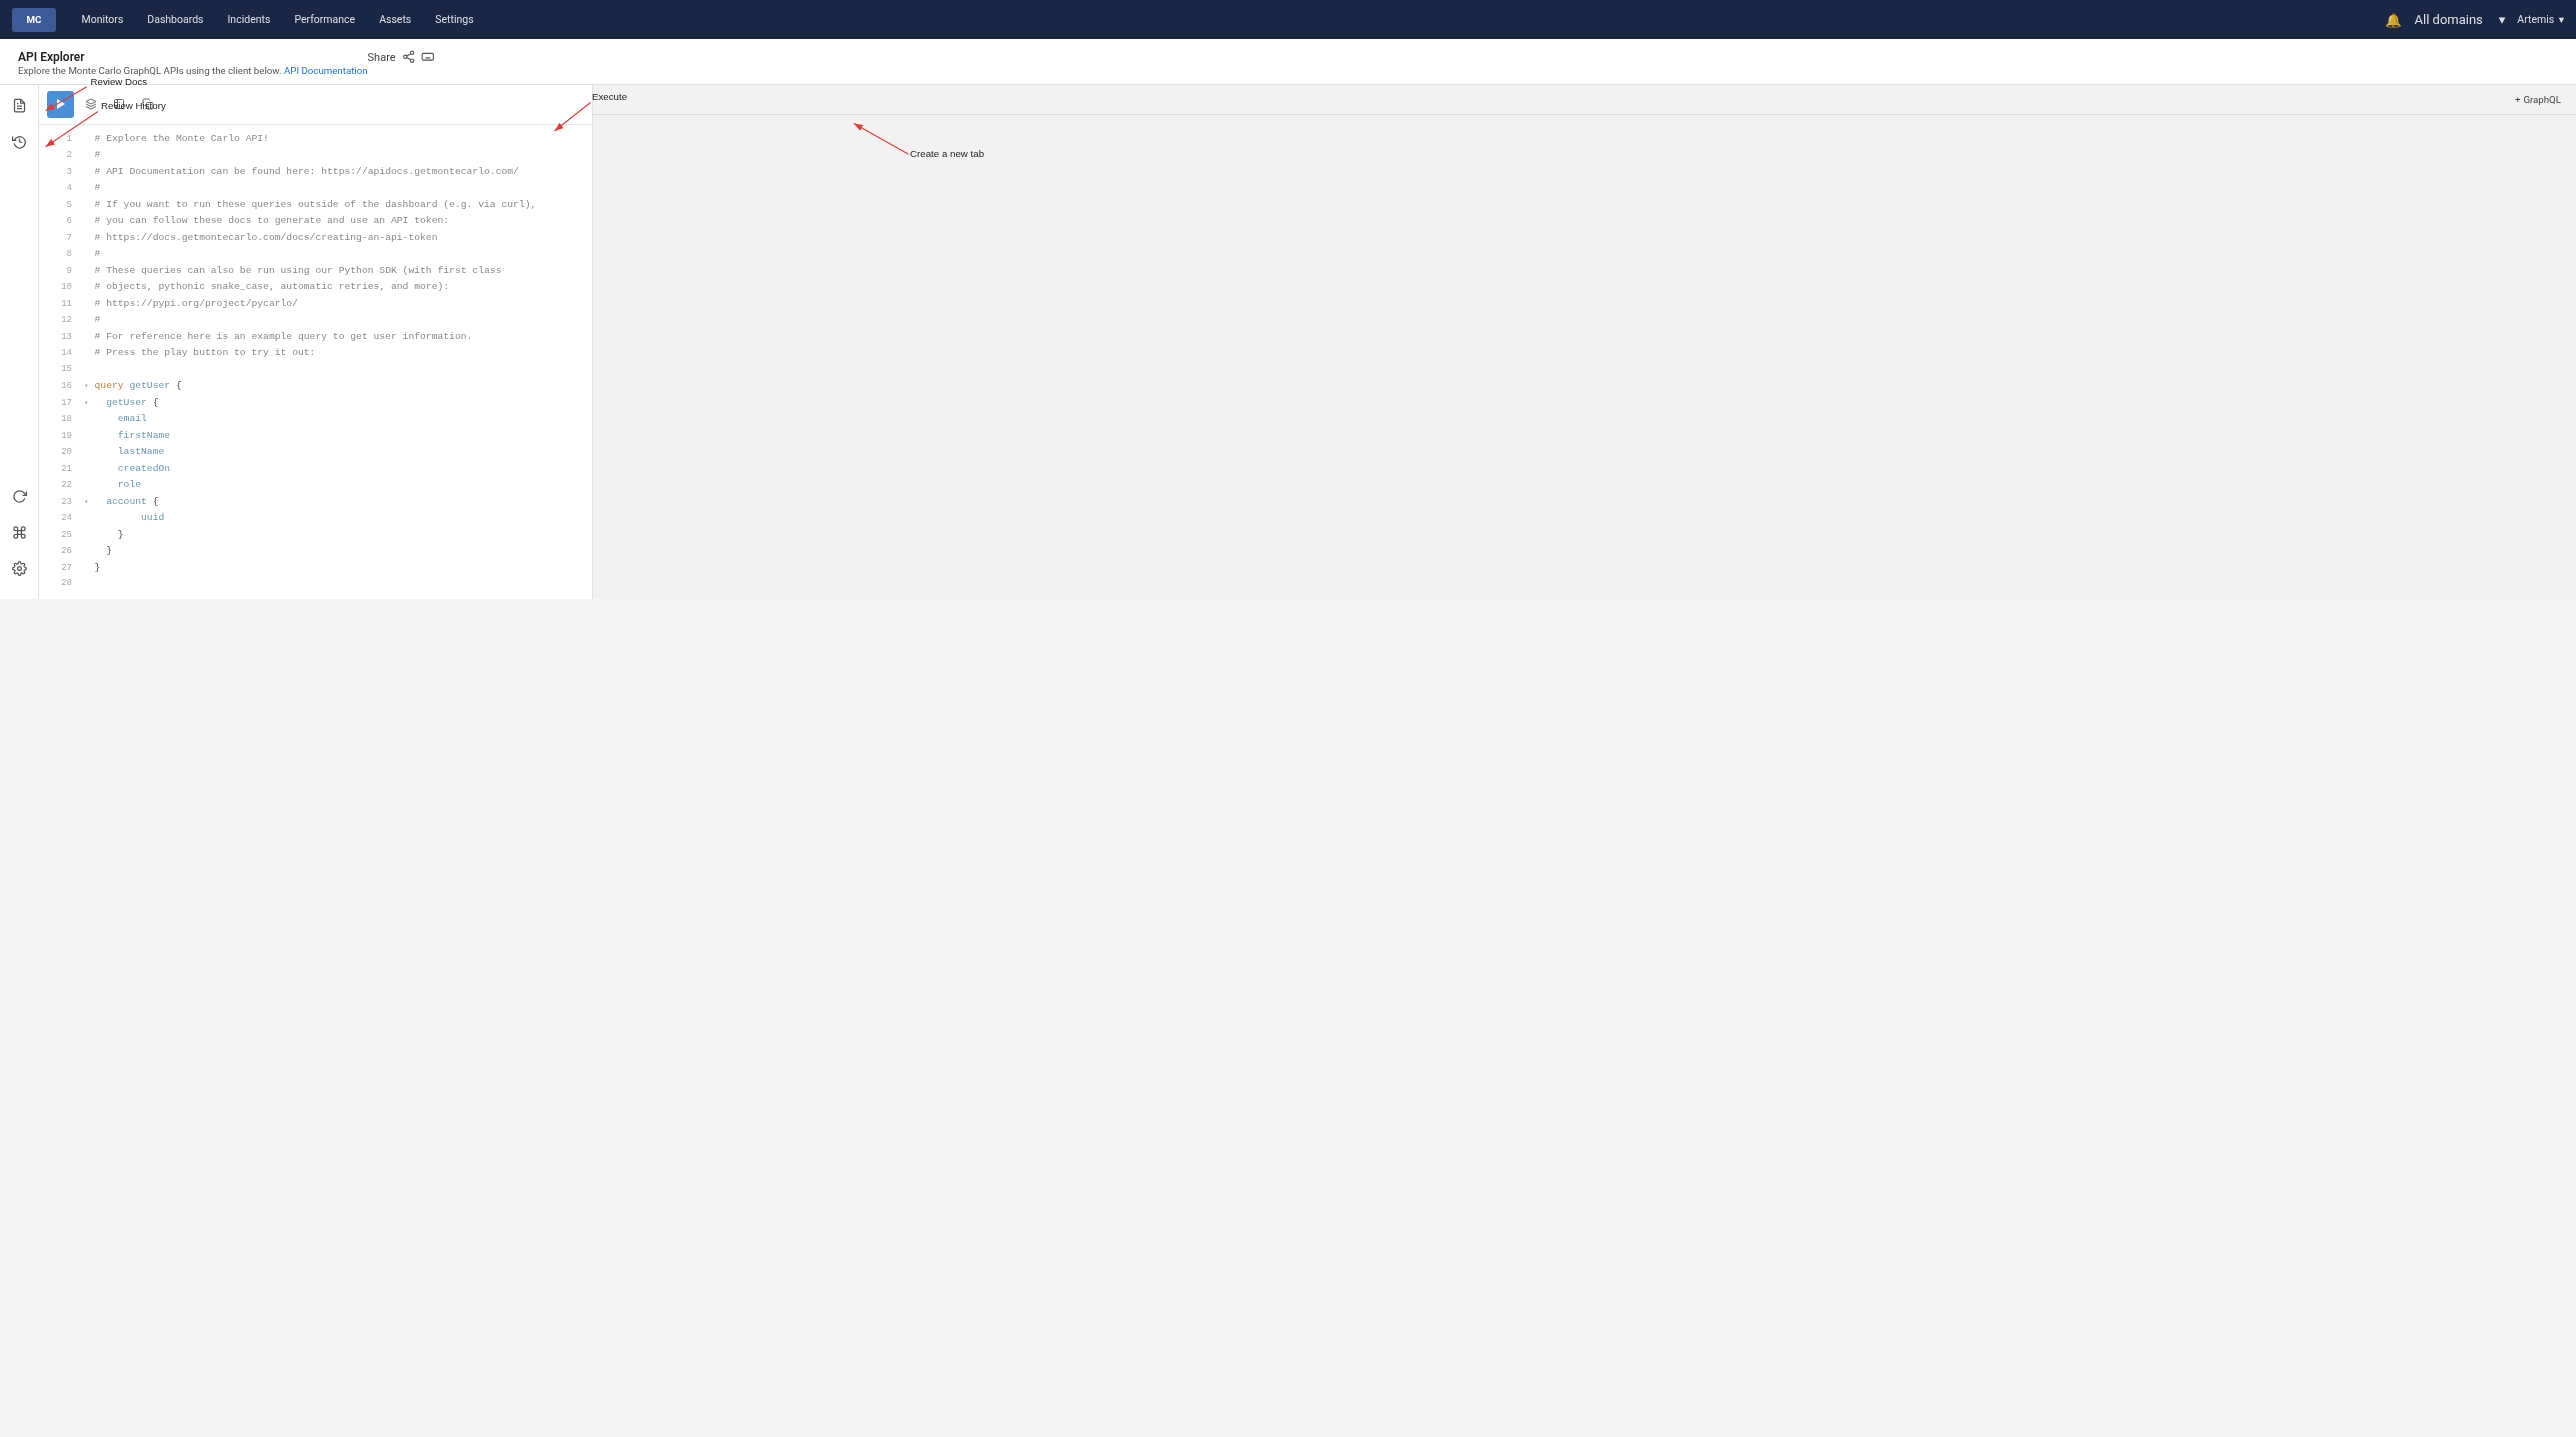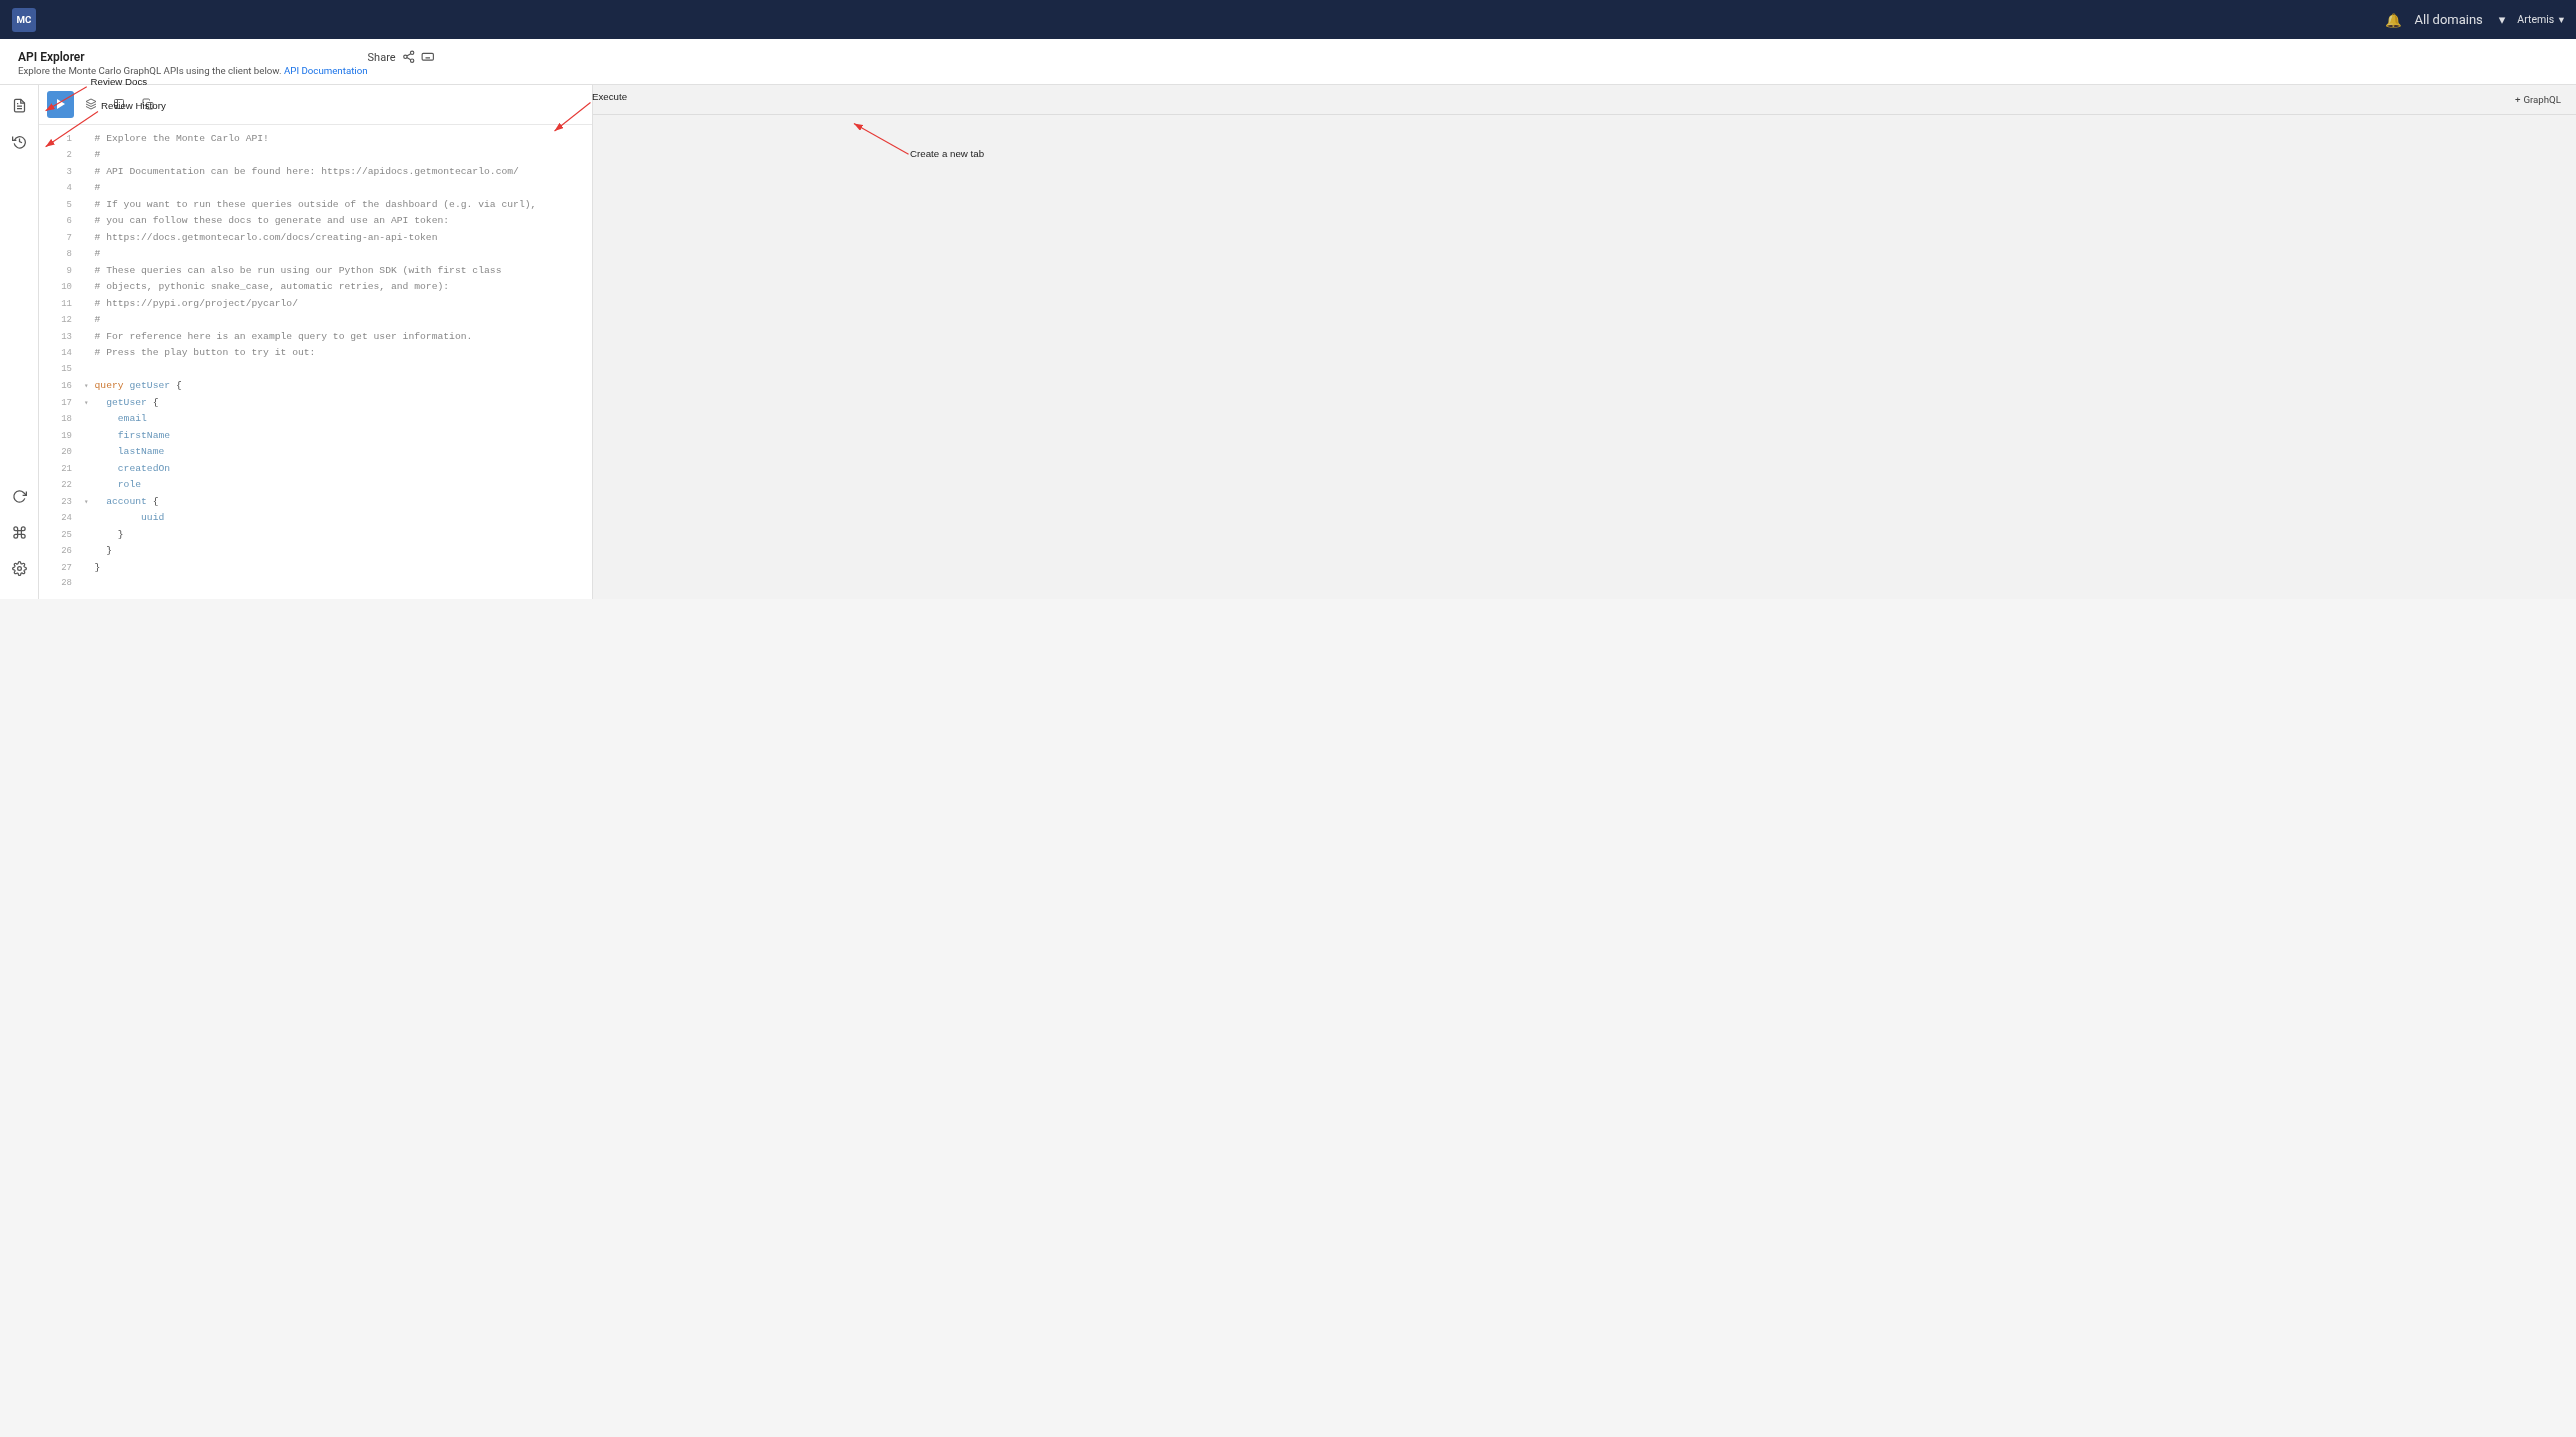--- a/index.html
+++ b/index.html
@@ -12,21 +12,21 @@
       background: #1a2744;
       height: 39px;
       padding: 0 12px;
       gap: 6px;
     }
     .logo-box {
       background: #3d5a99;
       color: white;
       font-weight: bold;
       font-size: 9.7px;
-      width: 24px;
+      width: 44px;
       height: 24px;
       display: flex;
       align-items: center;
       justify-content: center;
       border-radius: 3px;
       margin-right: 9px;
       flex-shrink: 0;
     }
     .nav-items {
       display: flex;
@@ -282,20 +282,28 @@
       flex: 1;
       position: relative;
       overflow: hidden;
     }
   </style>
 </head>
 <body>
 
 <nav class="top-nav">
   <div class="logo-box">MC</div>
+  <div class="nav-items">
+    <div class="nav-item">Monitors</div>
+    <div class="nav-item">Dashboards</div>
+    <div class="nav-item">Incidents</div>
+    <div class="nav-item">Performance</div>
+    <div class="nav-item">Assets</div>
+    <div class="nav-item">Settings</div>
+  </div>
   <div class="nav-right">
     <span class="nav-bell">🔔</span>
     <div class="nav-domain">
       <span>All domains</span>
       <span>▾</span>
     </div>
     <div class="nav-user">
       <span>Artemis</span>
       <span>▾</span>
     </div>

